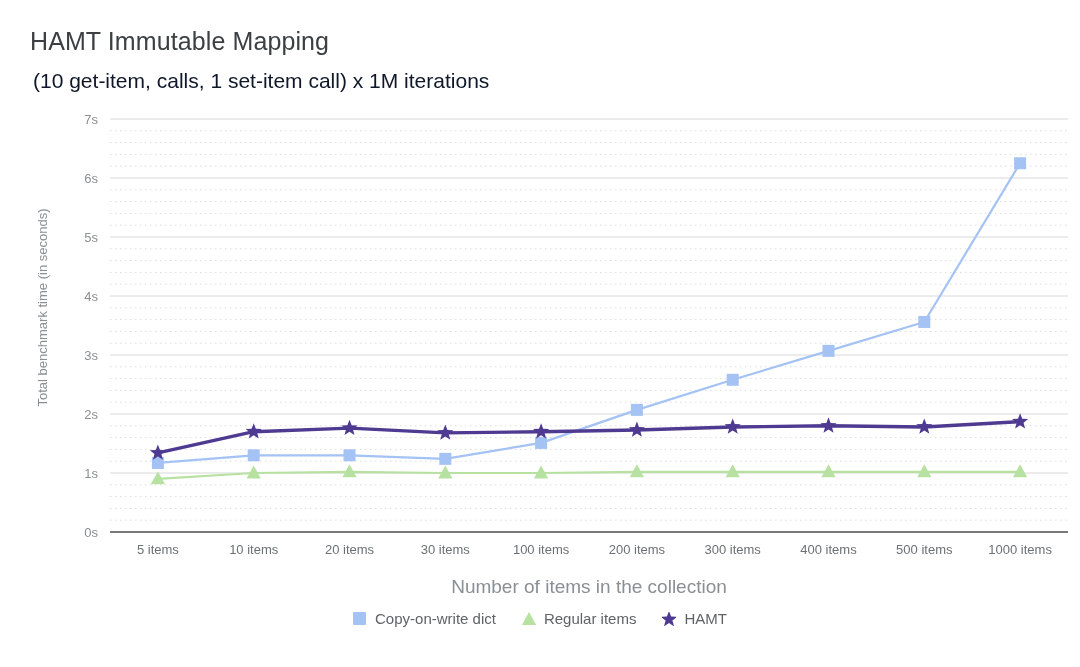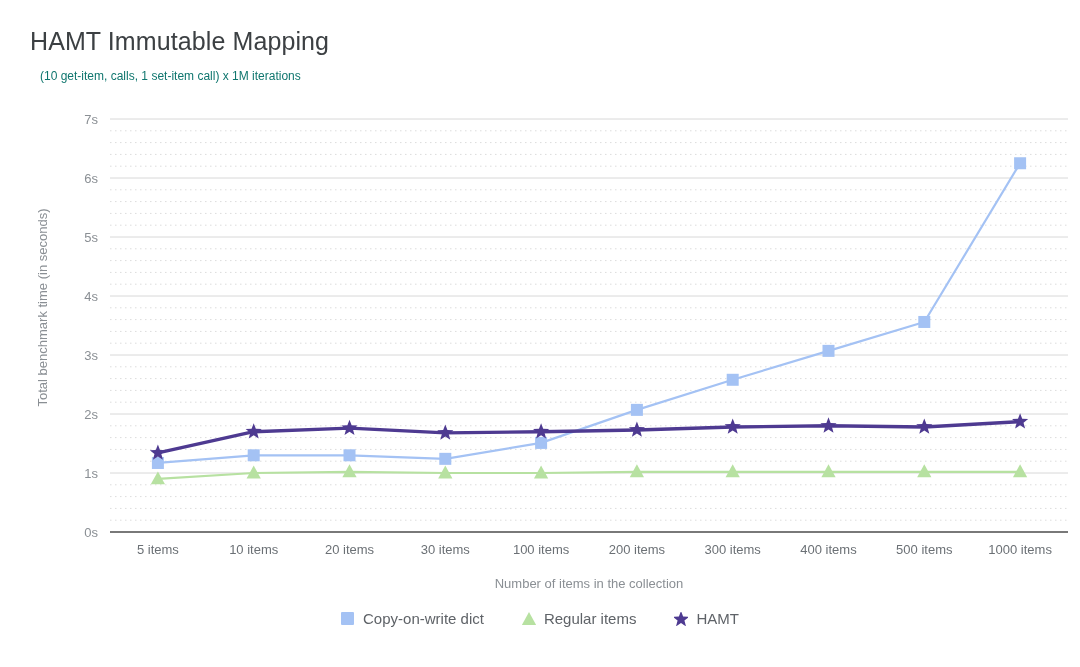--- a/index.html
+++ b/index.html
@@ -26,45 +26,45 @@
     left: 30px;
     top: 27px;
     font-size: 25px;
     font-weight: 400;
     color: #3c4043;
     letter-spacing: 0.1px;
     white-space: nowrap;
   }
   .chart-subtitle {
     position: absolute;
-    left: 40px;
+    left: 33px;
     top: 69px;
-    font-size: 12px;
+    font-size: 21px;
     font-weight: 400;
-    color: #0f766e;
+    color: #0f172a;
     white-space: nowrap;
   }
   .y-axis-title {
     position: absolute;
     left: -88px;
     top: 300px;
     width: 260px;
     text-align: center;
     transform: rotate(-90deg);
     font-size: 13px;
     color: #8a8f94;
     white-space: nowrap;
   }
   .x-axis-title {
     position: absolute;
     left: 110px;
     top: 576px;
     width: 958px;
     text-align: center;
-    font-size: 13px;
+    font-size: 19px;
     color: #8a8f94;
   }
   .plot-svg {
     position: absolute;
     left: 0;
     top: 0;
   }
   .y-tick-label {
     font-size: 13px;
     fill: #8a8f94;
@@ -78,21 +78,21 @@
     font-family: "Liberation Sans", sans-serif;
   }
   .legend {
     position: absolute;
     left: 0;
     top: 610px;
     width: 1080px;
     display: flex;
     justify-content: center;
     align-items: center;
-    gap: 38px;
+    gap: 26px;
   }
   .legend-item {
     display: flex;
     align-items: center;
     gap: 9px;
   }
   .legend-label {
     font-size: 15px;
     color: #5f6368;
     white-space: nowrap;

